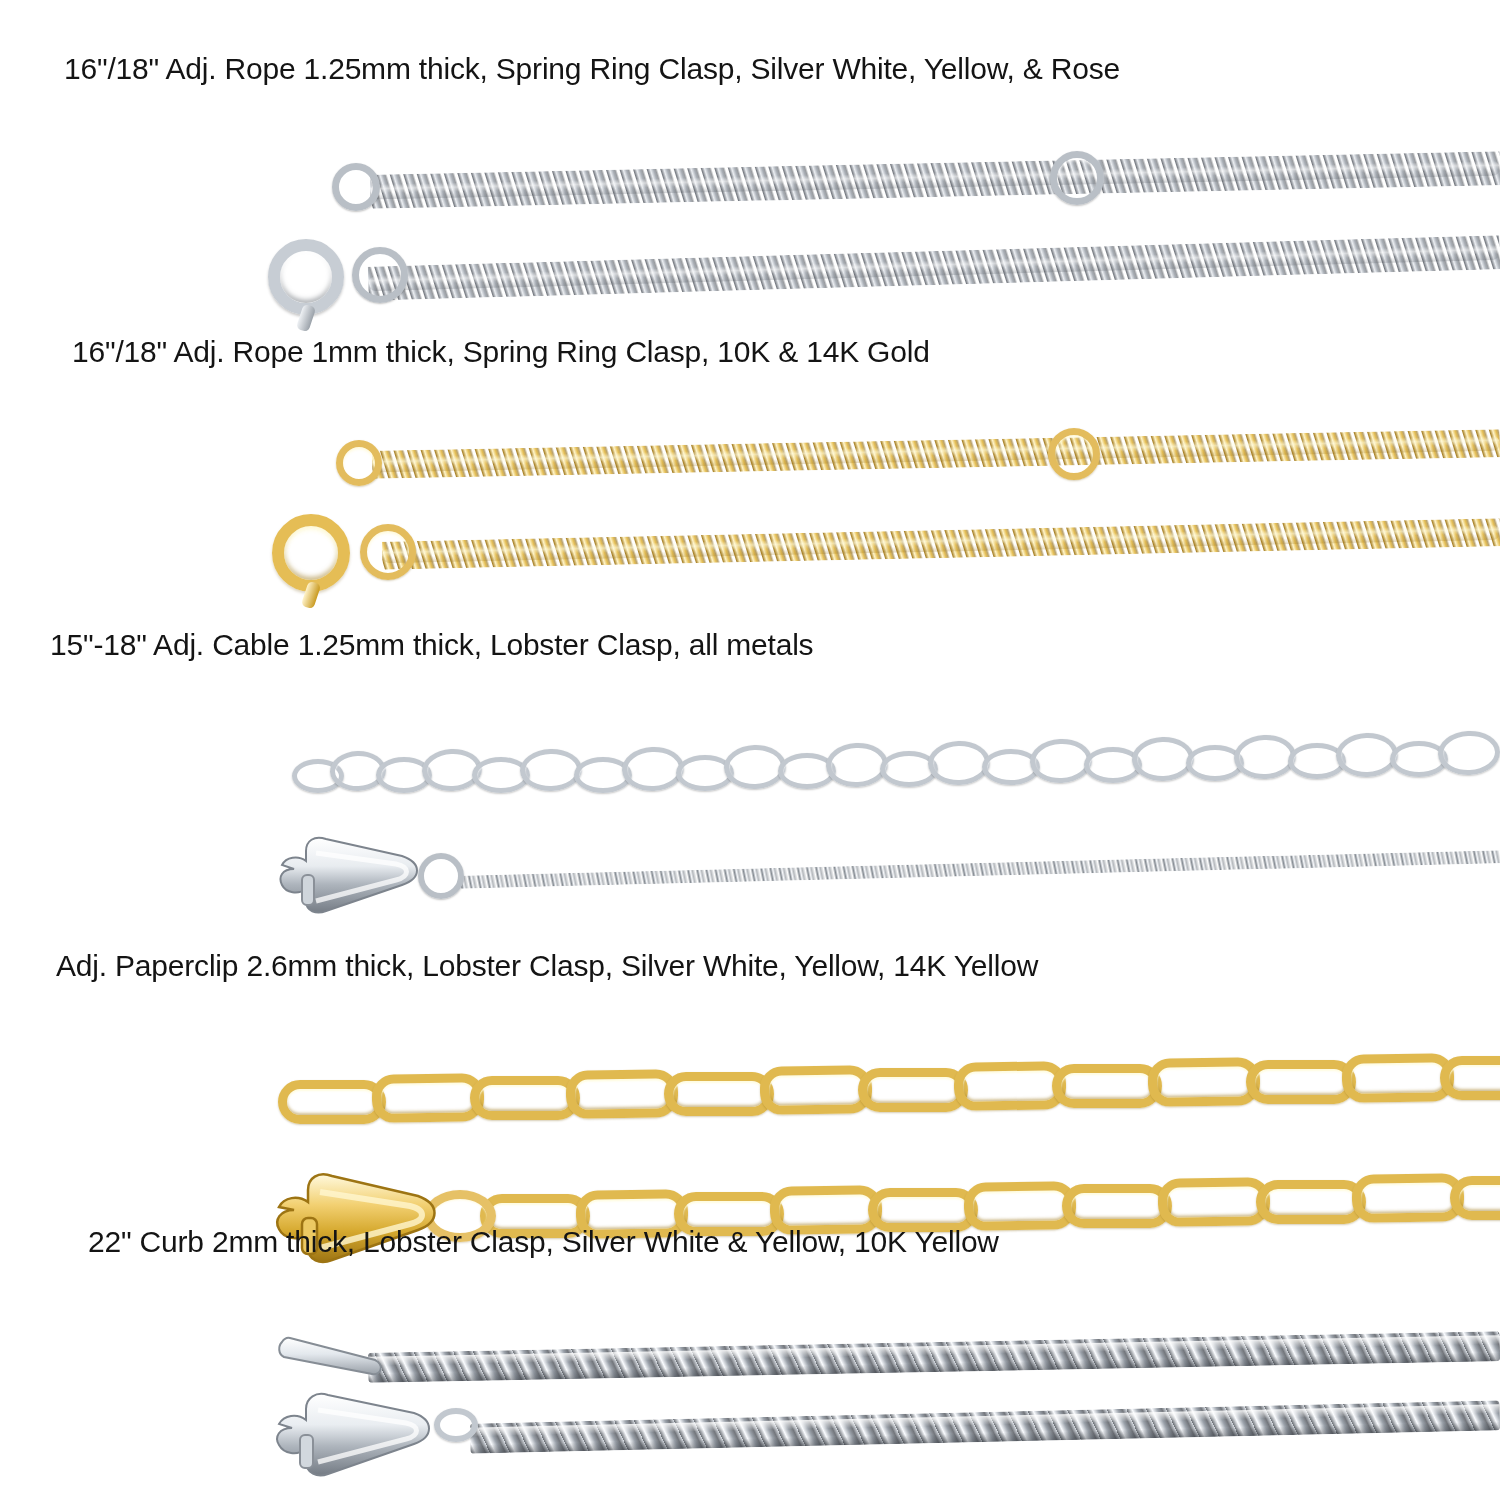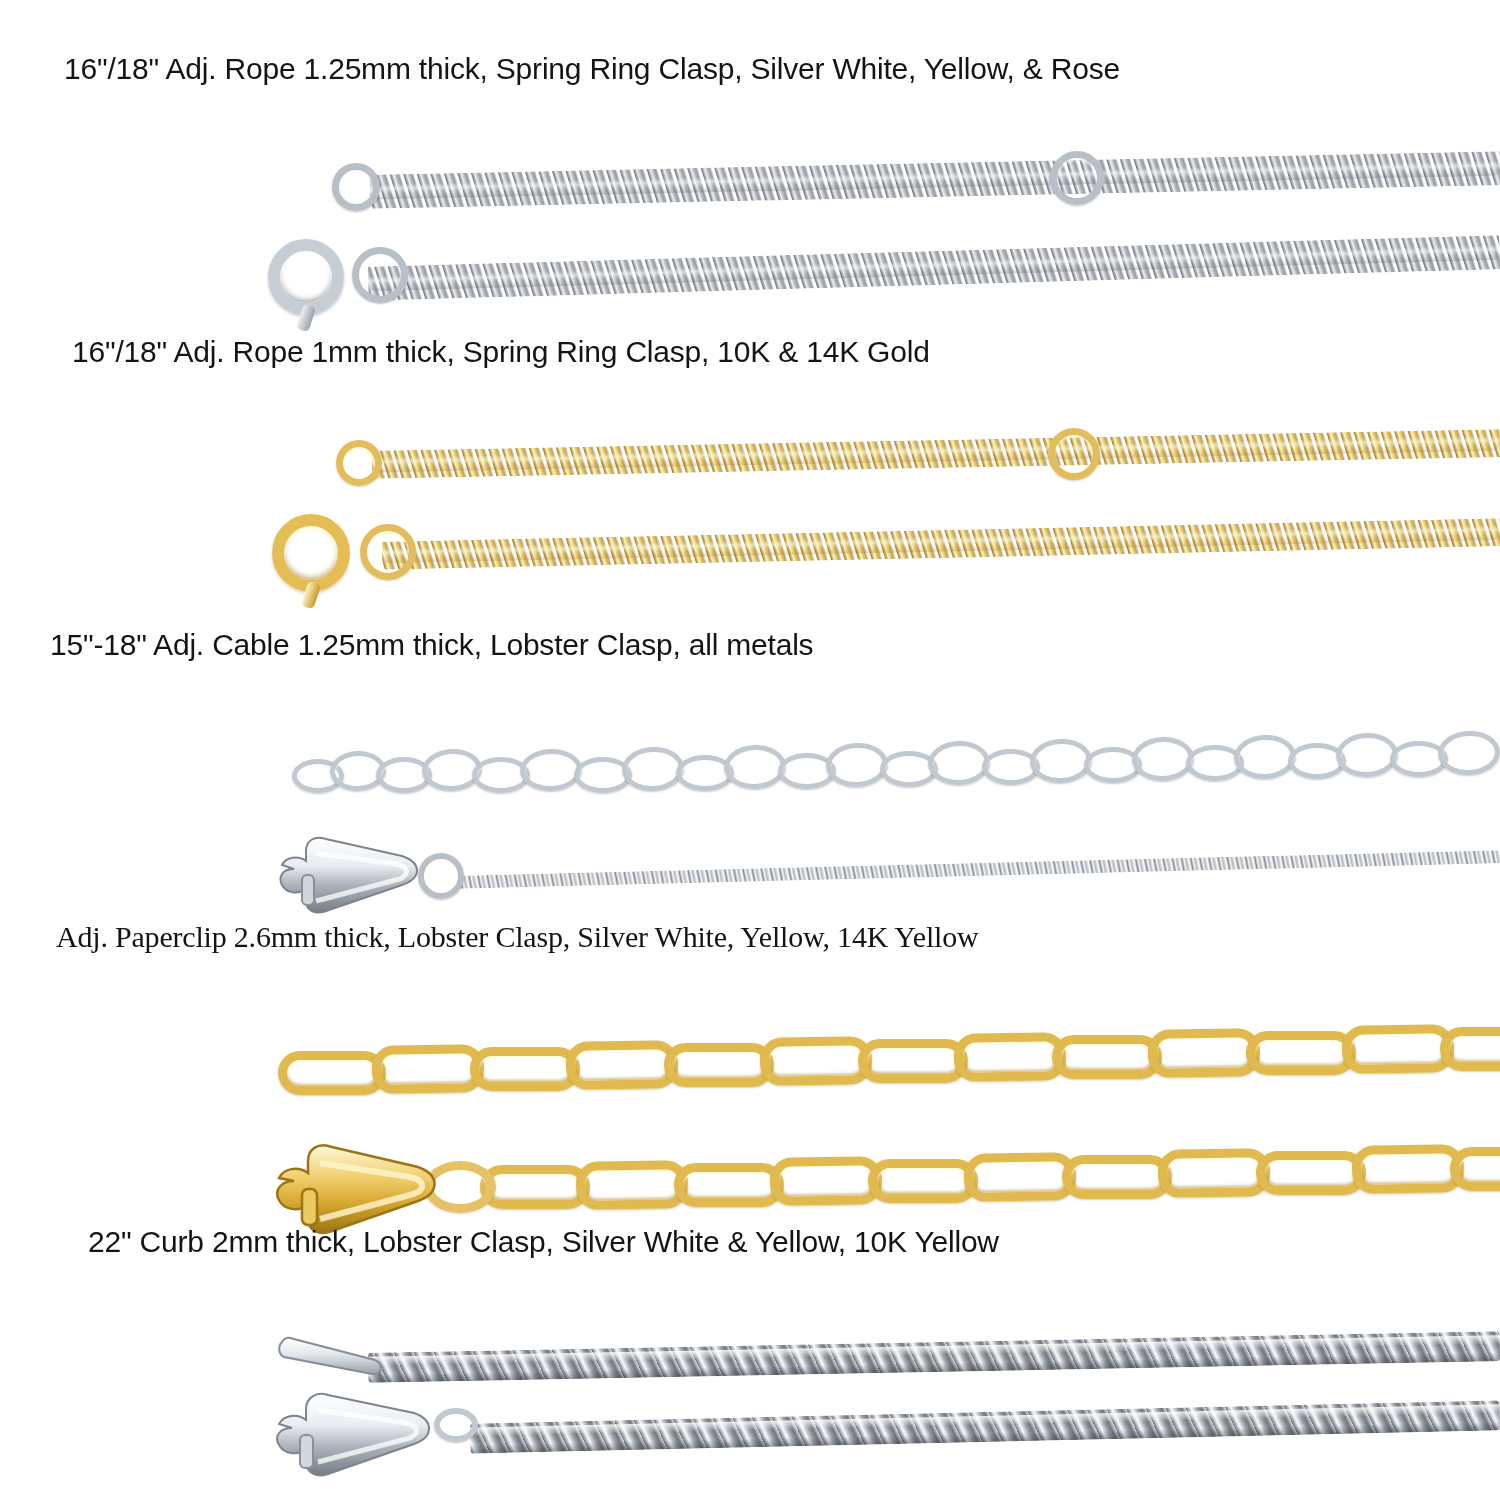--- a/index.html
+++ b/index.html
@@ -328,21 +328,21 @@
           <path d="M18 38 C6 38 2 46 6 54 C10 62 22 64 30 58 L30 70 C30 80 40 84 50 80
                    L126 54 C146 47 146 32 126 25 L50 8 C38 4 30 10 30 20 L30 30
                    C22 24 10 26 6 34 Z" fill="url(#lobSil)" stroke="#7d848d" stroke-width="2"></path>
           <path d="M40 22 L120 33 C134 36 134 45 120 49 L40 70" fill="none" stroke="#ffffff" stroke-width="5" opacity="0.75"></path>
           <rect x="26" y="44" width="12" height="30" rx="5" fill="#cfd5db" stroke="#8a9098" stroke-width="2"></rect>
         </svg>
       </div>
     </div>
   </div>
 
-  <div class="chain-block" style="top:920px;font-family:Liberation Serif, serif;">
+  <div class="chain-block" style="top:949px;">
     <div class="caption" style="padding-left:56px;">Adj. Paperclip 2.6mm thick, Lobster Clasp, Silver White, Yellow, 14K Yellow</div>
 
     <div class="art" style="height:270px; margin-top:22px;">
 
       <div>
         <div class="pclip" style="left:278px;  top:74px; width:108px; height:44px;"></div>
         <div class="pclip" style="left:372px;  top:68px; width:112px; height:48px; transform:rotate(-1deg);"></div>
         <div class="pclip" style="left:470px;  top:70px; width:110px; height:44px;"></div>
         <div class="pclip" style="left:566px;  top:64px; width:112px; height:48px; transform:rotate(-1deg);"></div>
         <div class="pclip" style="left:664px;  top:66px; width:110px; height:44px;"></div>

